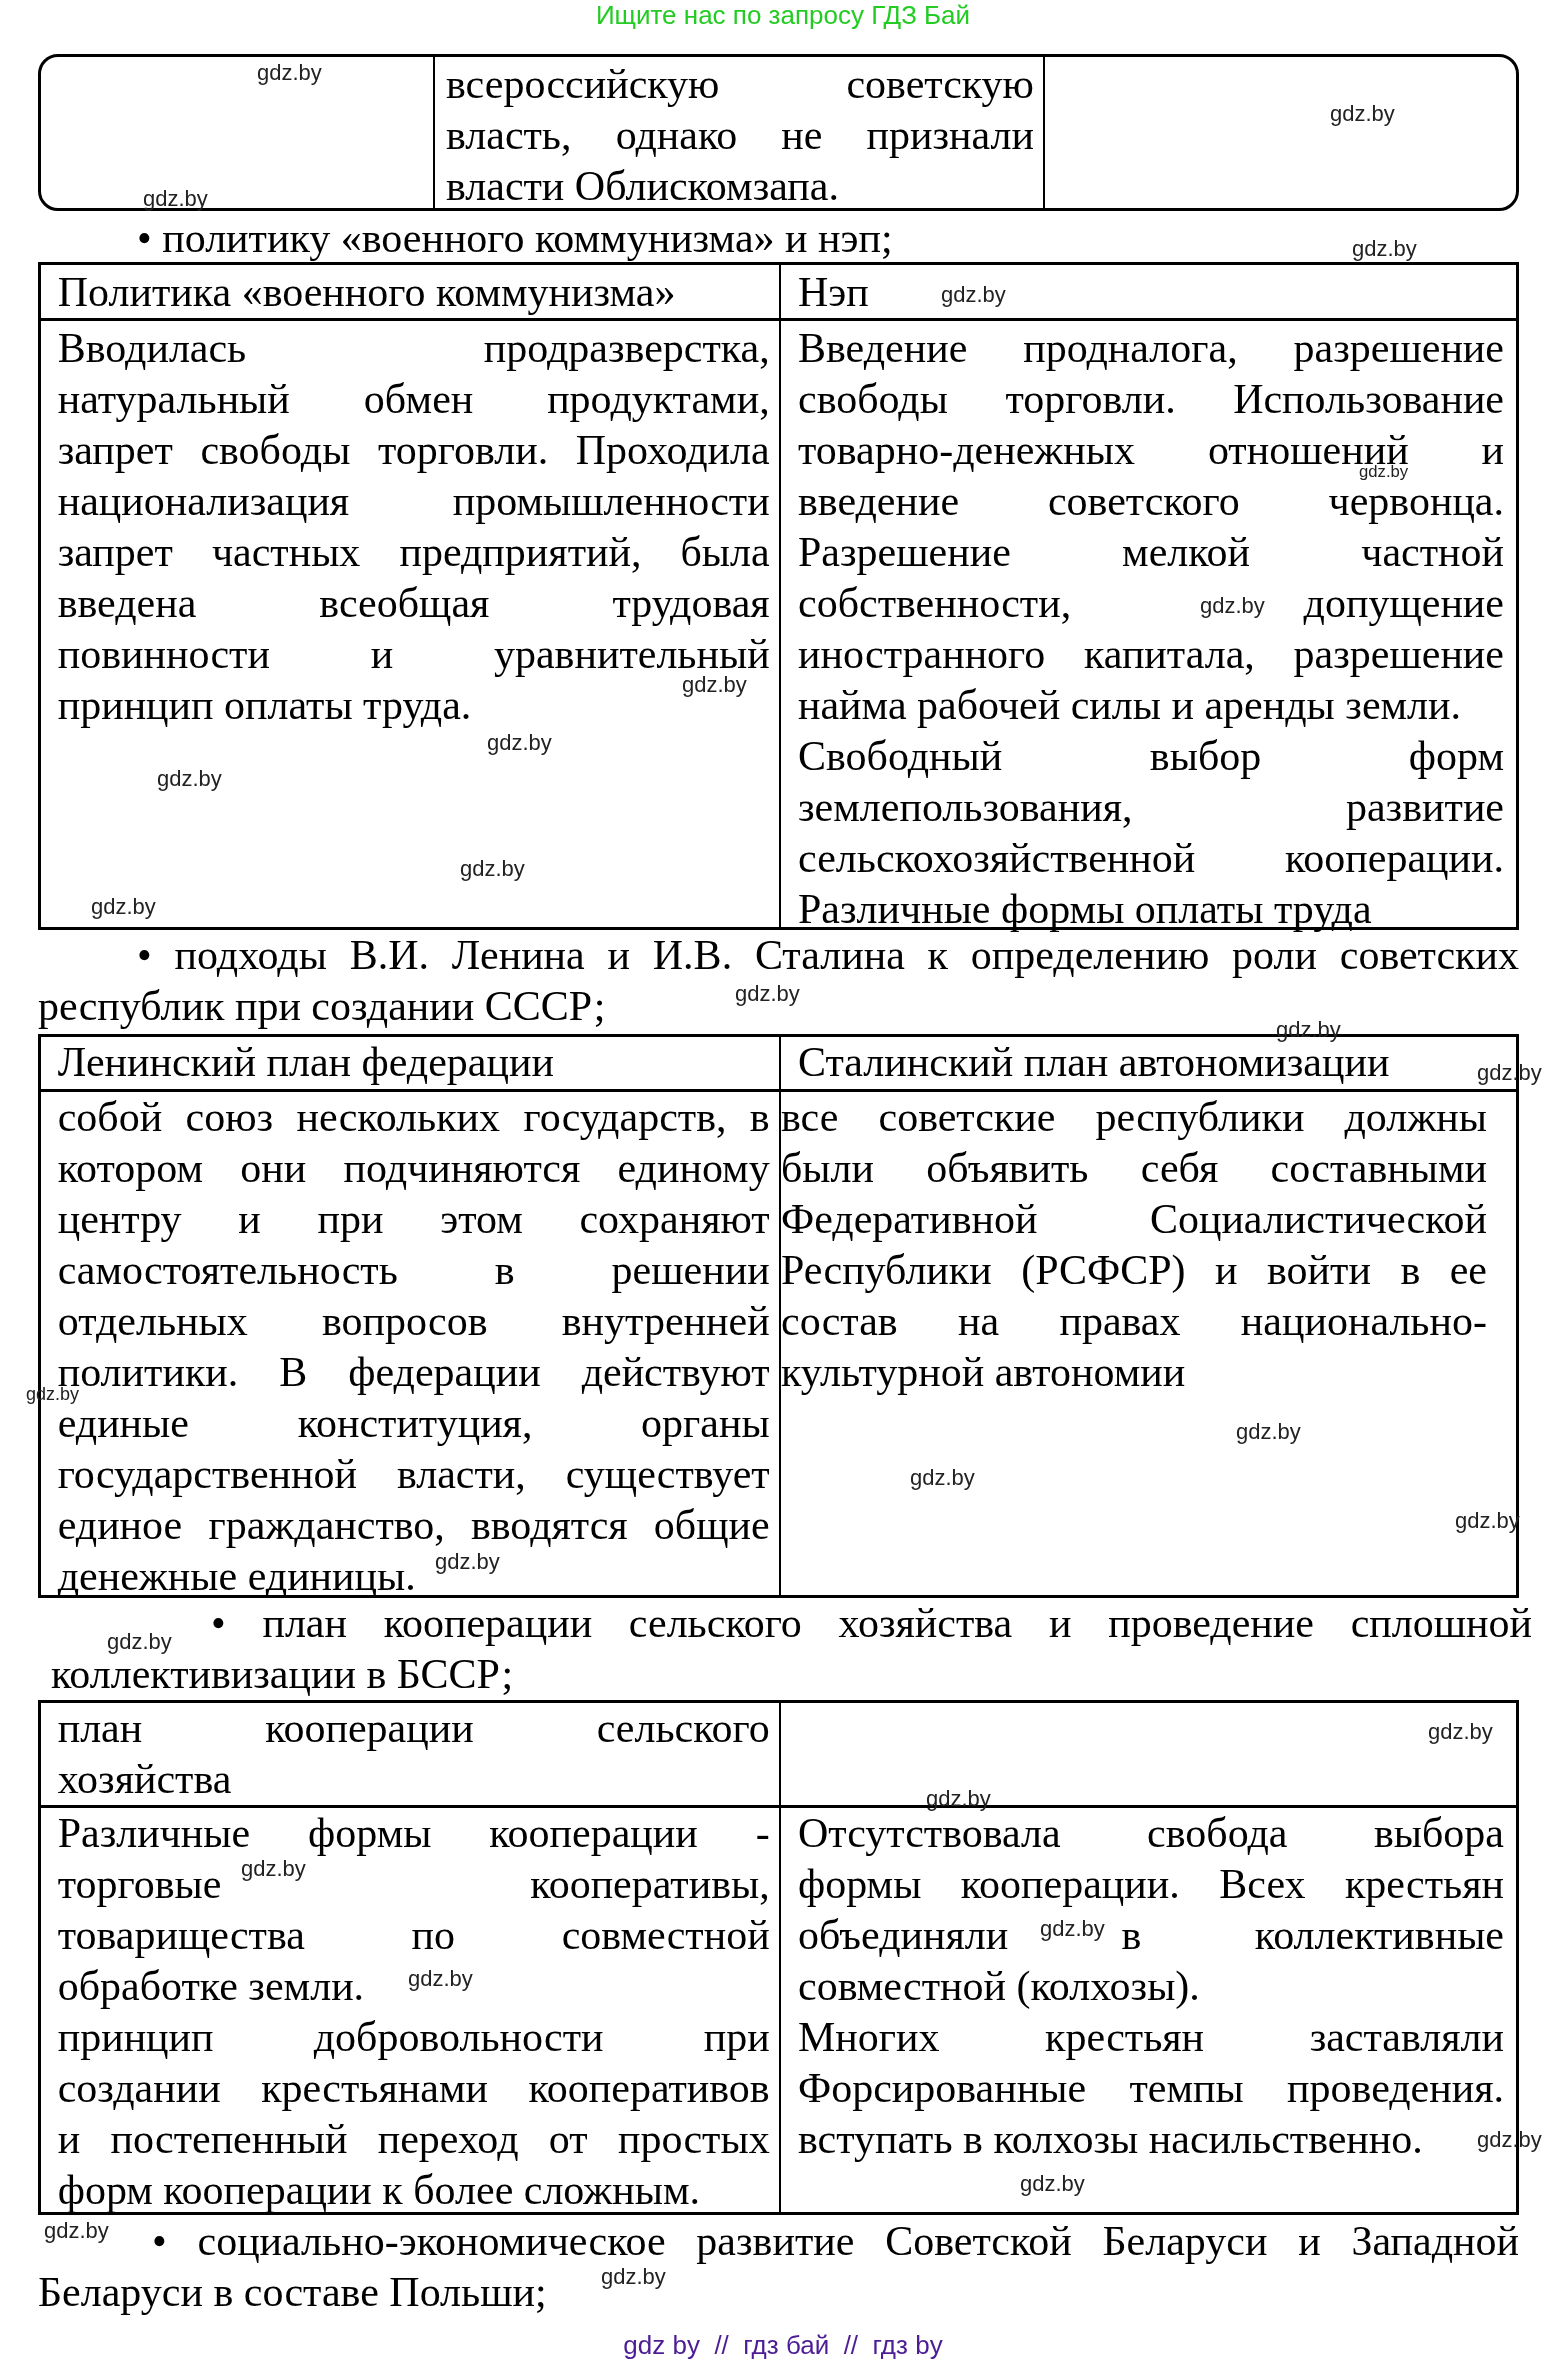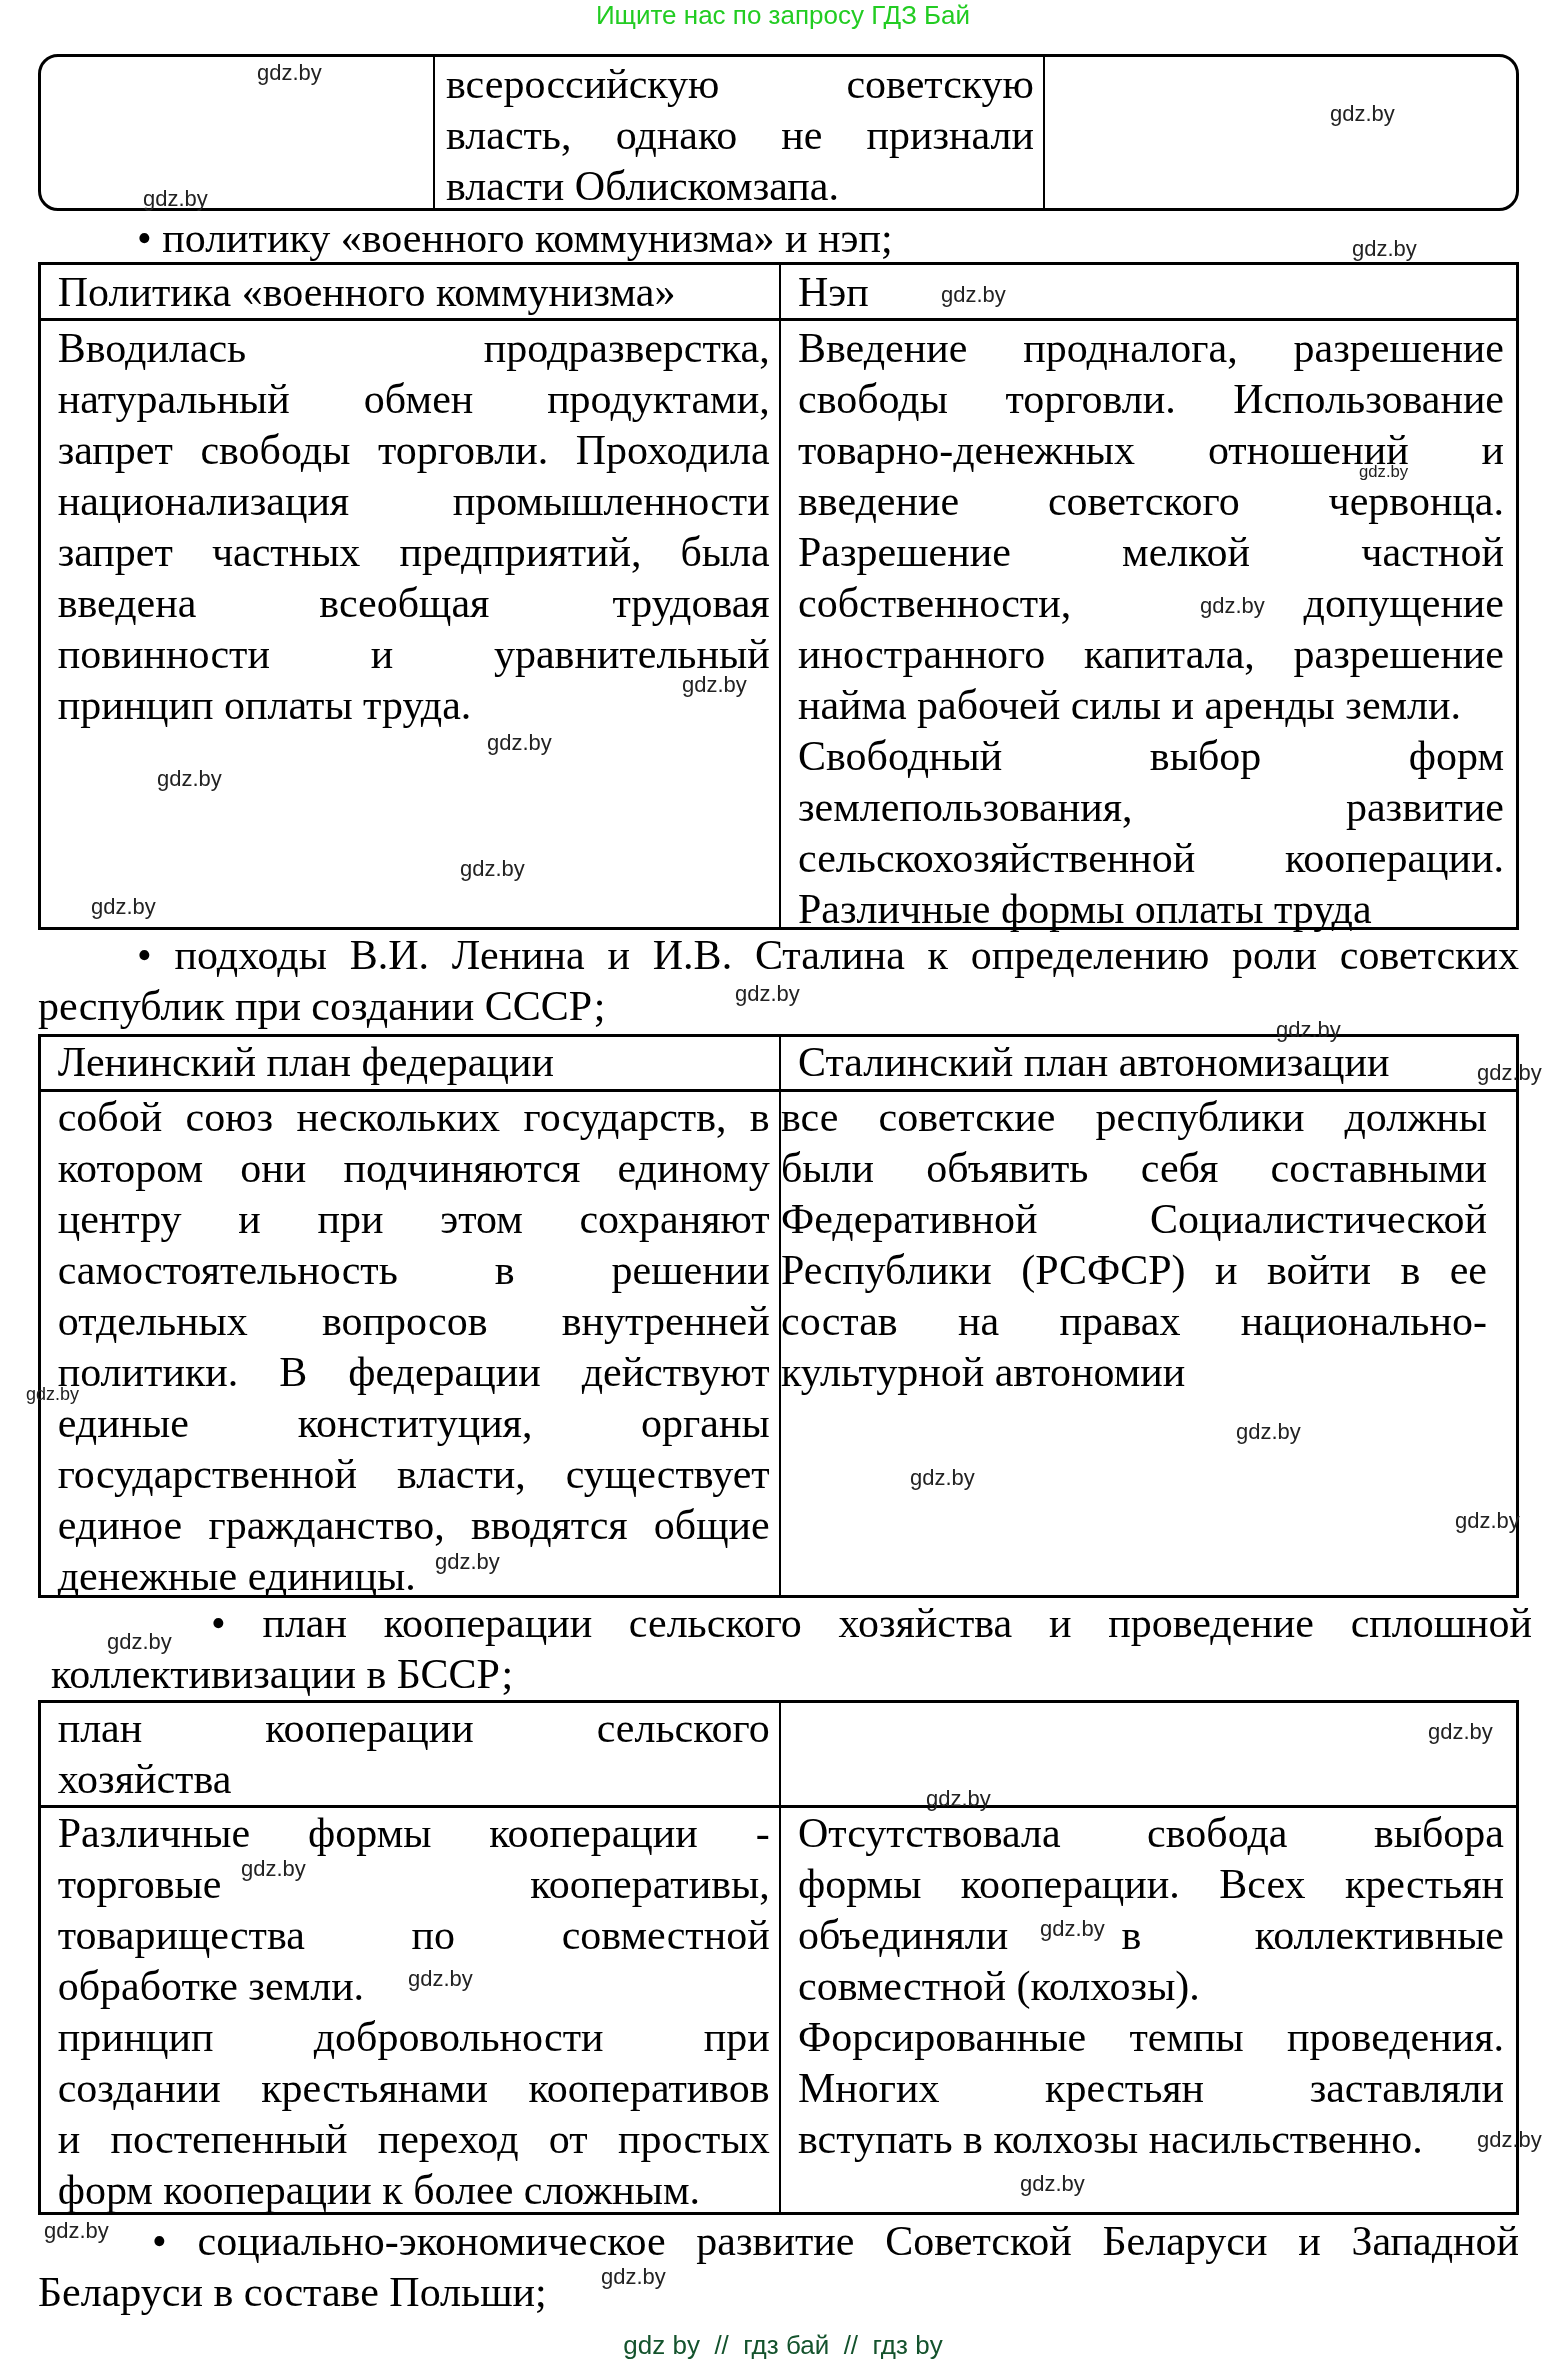--- a/index.html
+++ b/index.html
@@ -127,22 +127,22 @@
     <span class="ln">принцип добровольности при</span>
     <span class="ln">создании крестьянами кооперативов</span>
     <span class="ln">и постепенный переход от простых</span>
     <span class="ln last">форм кооперации к более сложным.</span>
   </div>
   <div class="cell" style="left:757px;top:105px;width:706px;">
     <span class="ln">Отсутствовала свобода выбора</span>
     <span class="ln">формы кооперации. Всех крестьян</span>
     <span class="ln">объединяли в коллективные</span>
     <span class="ln last">совместной (колхозы).</span>
+    <span class="ln">Многих крестьян заставляли</span>
     <span class="ln">Форсированные темпы проведения.</span>
-    <span class="ln">Многих крестьян заставляли</span>
     <span class="ln last">вступать в колхозы насильственно.</span>
   </div>
 </div>
 
 <div class="para" style="top:2216px;">
   <span class="ln" style="padding-left:114px;">• социально-экономическое развитие Советской Беларуси и Западной</span>
   <span class="ln last">Беларуси в составе Польши;</span>
 </div>
 
 <span class="wm" style="left:257px;top:61px;">gdz.by</span>
@@ -169,14 +169,14 @@
 <span class="wm" style="left:1428px;top:1720px;">gdz.by</span>
 <span class="wm" style="left:926px;top:1787px;">gdz.by</span>
 <span class="wm" style="left:241px;top:1857px;">gdz.by</span>
 <span class="wm" style="left:1040px;top:1917px;">gdz.by</span>
 <span class="wm" style="left:408px;top:1967px;">gdz.by</span>
 <span class="wm" style="left:1477px;top:2128px;">gdz.by</span>
 <span class="wm" style="left:1020px;top:2172px;">gdz.by</span>
 <span class="wm" style="left:44px;top:2219px;">gdz.by</span>
 <span class="wm" style="left:601px;top:2265px;">gdz.by</span>
 
-<div class="ftr" style="color:#14532d;white-space:pre;">gdz by  //  гдз бай  //  гдз by</div>
+<div class="ftr" style="color:#4c1d95;white-space:pre;">gdz by  //  гдз бай  //  гдз by</div>
 
 
 </body></html>

